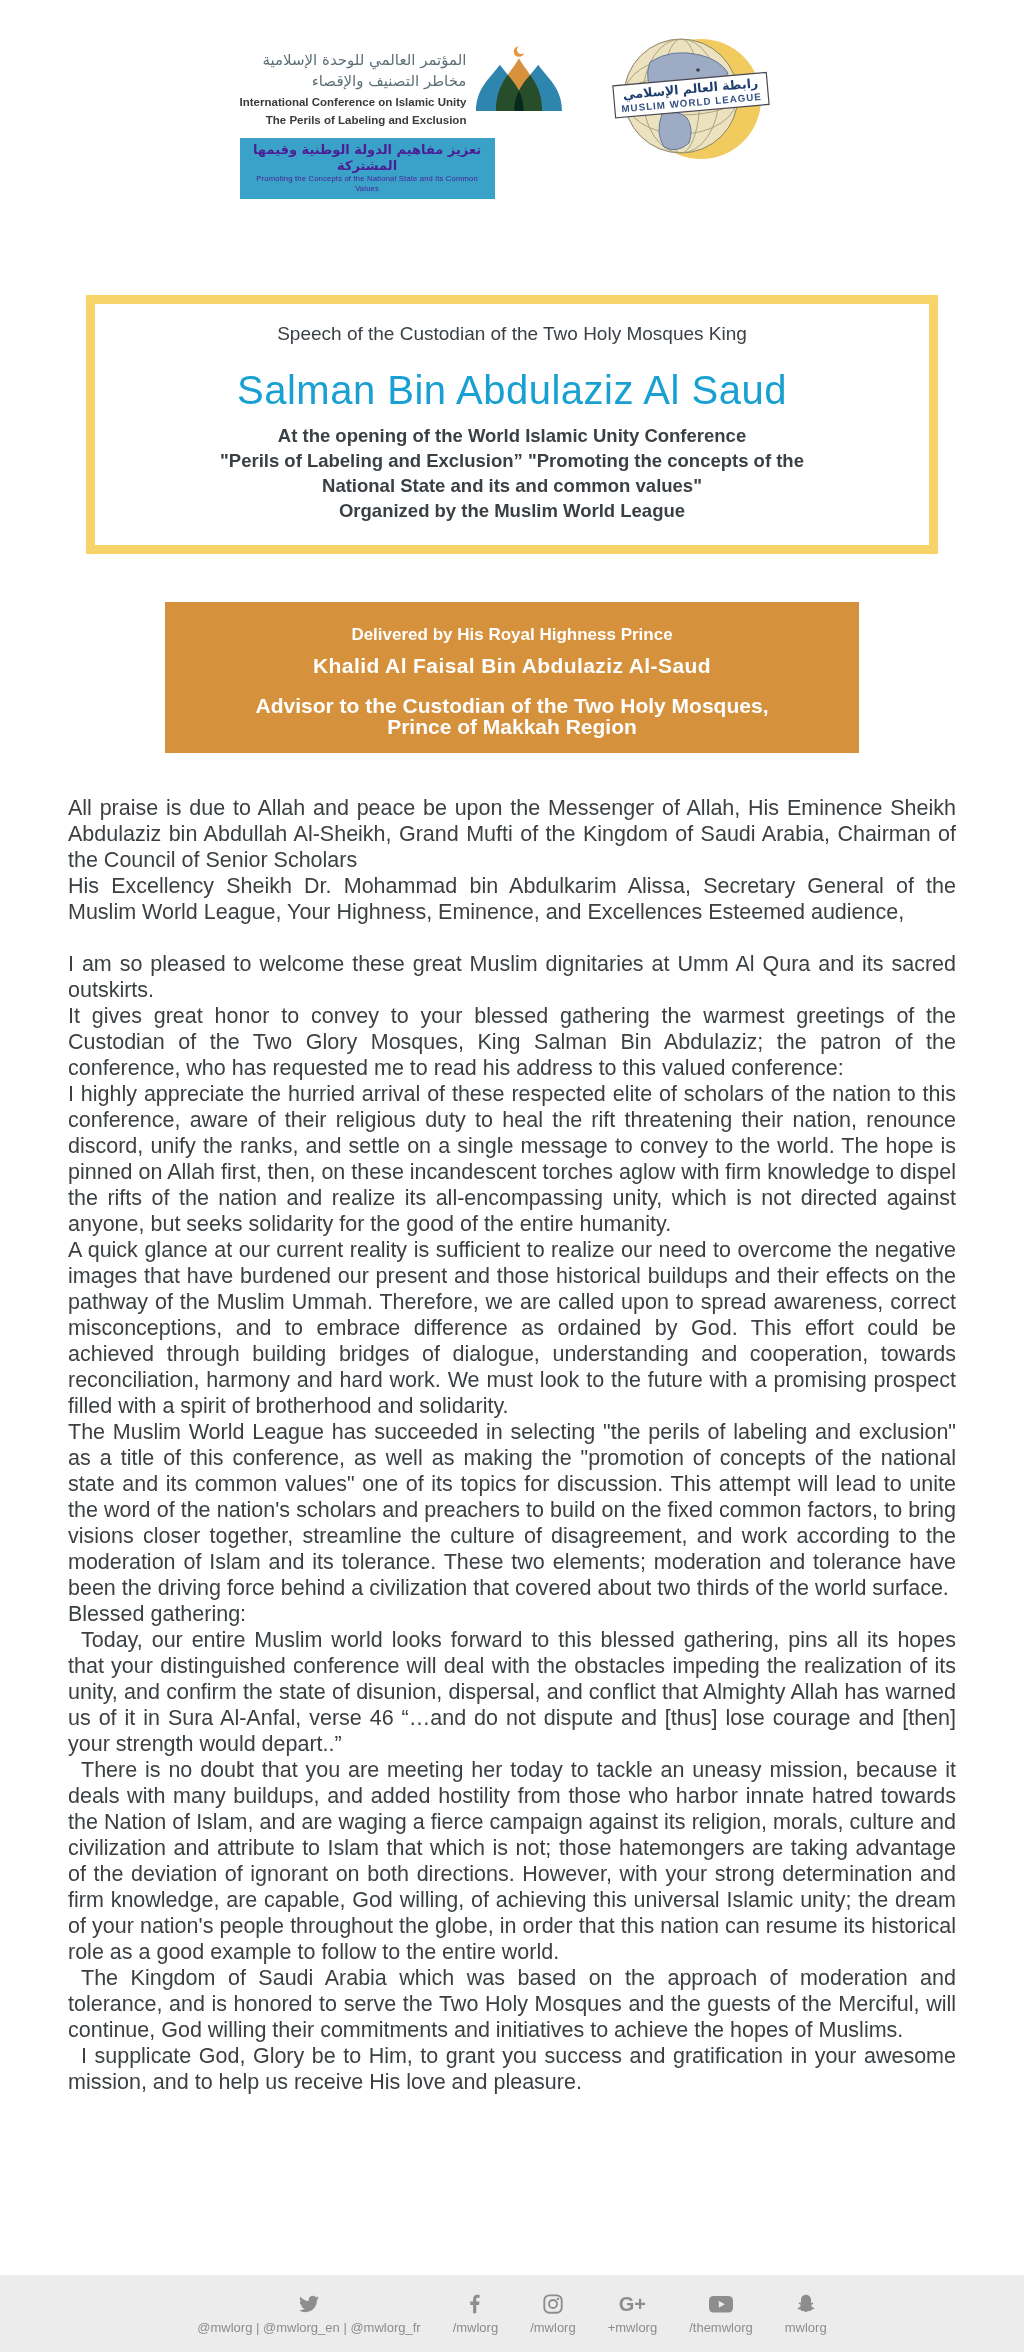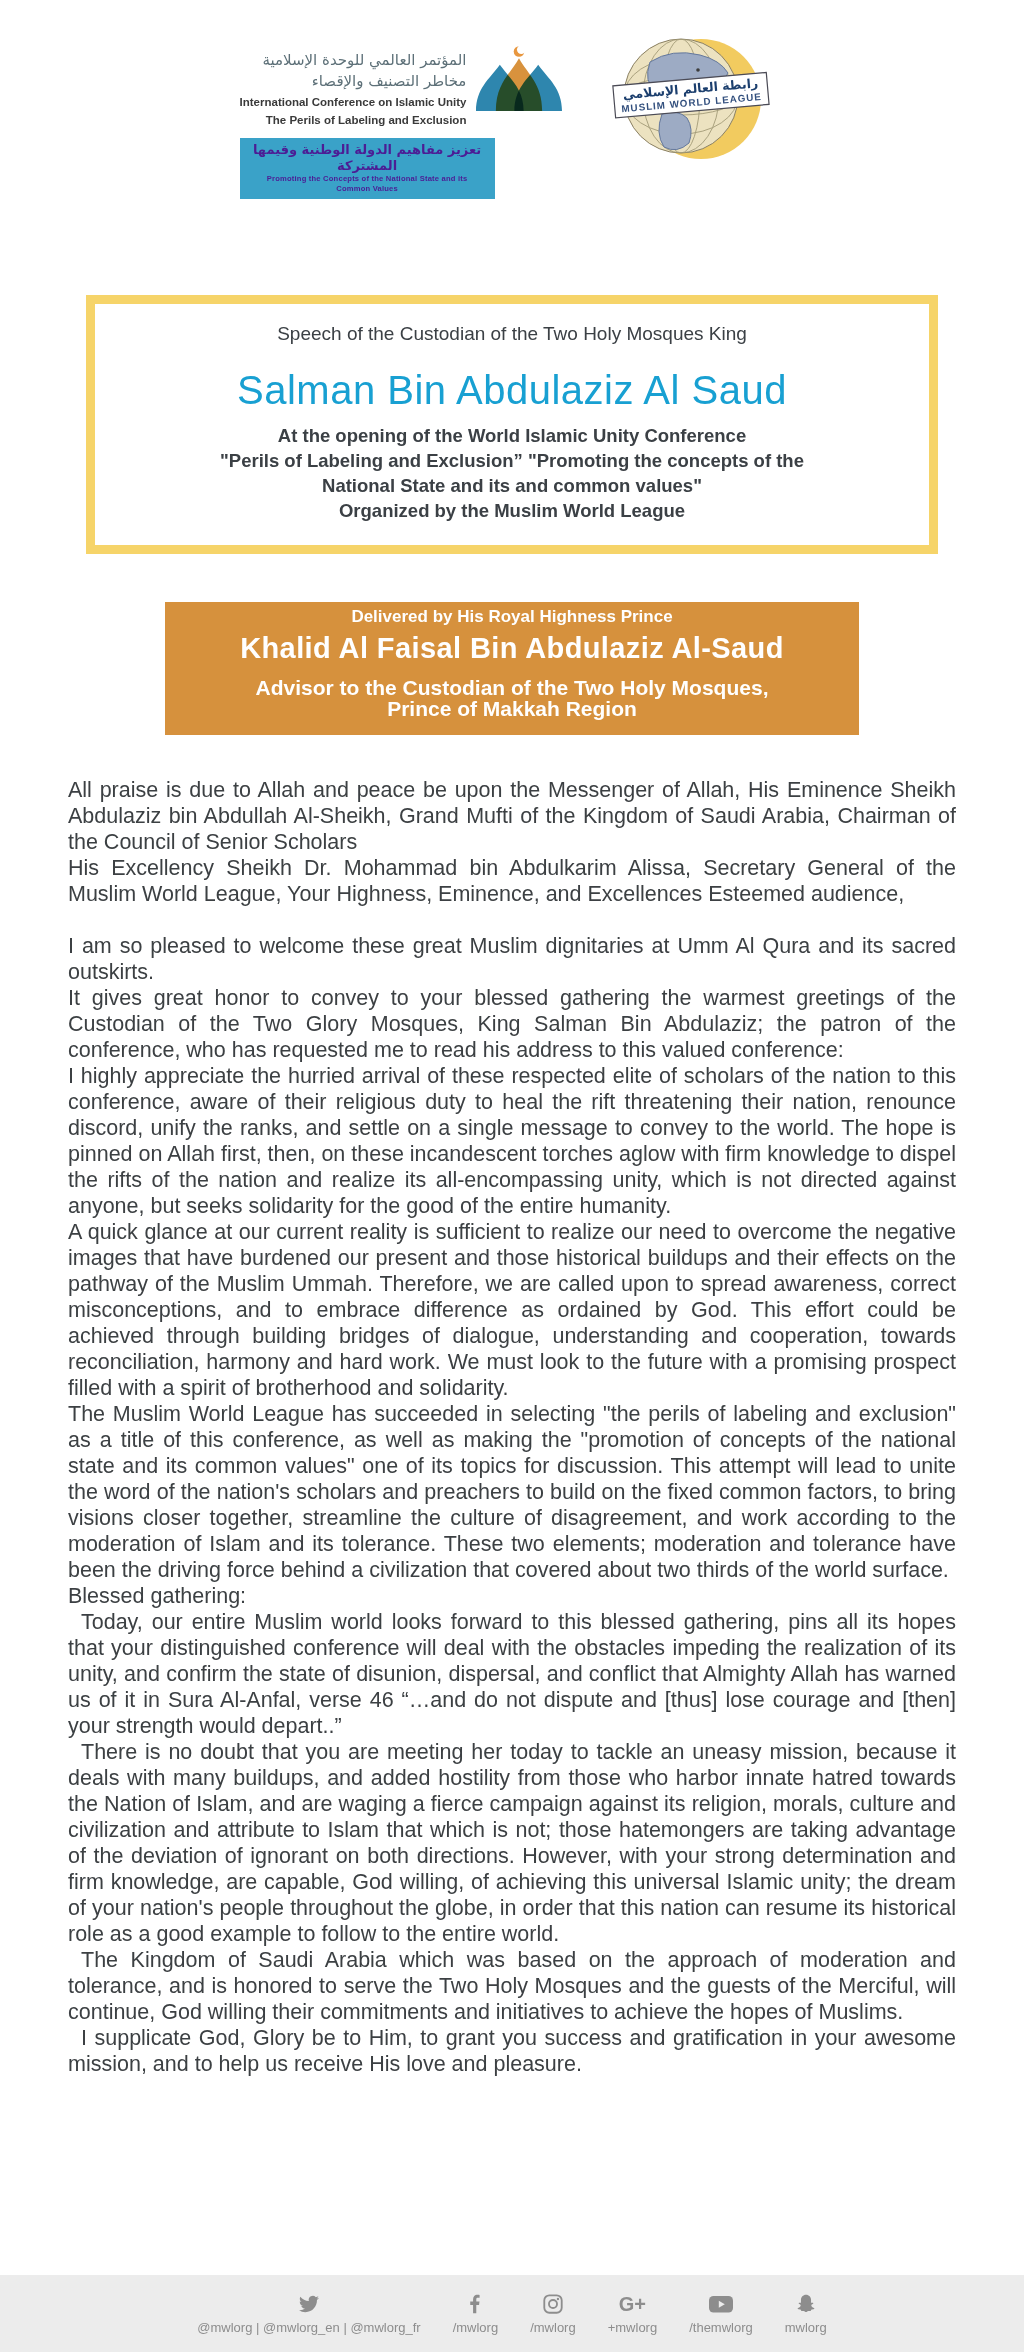--- a/index.html
+++ b/index.html
@@ -14,38 +14,38 @@
   .conf-logo { display:flex; flex-direction:column; }
   .conf-logo-top { display:flex; align-items:flex-end; gap:10px; }
   .conf-text { text-align:right; padding-bottom:2px; }
   .conf-ar { font-family:"DejaVu Sans", sans-serif; color:#5d7078; font-size:15px; line-height:21px; direction:rtl; }
   .conf-en { color:#3a3a3a; font-weight:bold; font-size:11.5px; line-height:15px; margin-top:3px; }
   .banner {
     margin-top:8px; background:#3aa2c8; color:#4c1d95; text-align:center;
     padding:4px 10px 5px; width:235px;
   }
   .banner-ar { font-family:"DejaVu Sans", sans-serif; font-size:13px; font-weight:bold; direction:rtl; line-height:16px; }
-  .banner-en { font-size:7.6px; font-weight:bold; line-height:10px; letter-spacing:.2px; }
+  .banner-en { font-size:7.6px; font-weight:normal; line-height:10px; letter-spacing:.2px; }
 
   
   .title-box {
     margin:96px 86px 0; border:9px solid #f6d469; background:#ffffff;
     text-align:center; padding:18px 24px 22px;
   }
   .pre-title { font-size:19px; font-weight:normal; color:#3b4045; line-height:24px; }
   .king-name { font-size:40px; font-weight:normal; color:#18a0d2; line-height:46px; margin:21px 0 10px; letter-spacing:.5px; }
   .title-line { font-size:18.5px; font-weight:bold; color:#3b4045; line-height:25px; }
 
   
   .delivery-box {
     margin:48px auto 0; width:694px; background:#d6913d; color:#ffffff;
-    text-align:center; padding:4px 14px 16px; box-sizing:border-box;
+    text-align:center; padding:22px 14px 16px; box-sizing:border-box;
   }
   .delivery-pre { font-size:17px; font-weight:bold; line-height:21px; }
-  .prince-name { font-size:29px; font-weight:bold; line-height:36px; margin:3px 0 11px; letter-spacing:.4px; }
+  .prince-name { font-size:21px; font-weight:bold; line-height:36px; margin:3px 0 11px; letter-spacing:.4px; }
   .delivery-line { font-size:21px; font-weight:bold; line-height:21px; }
 
   
   .speech { margin:42px 68px 0; color:#3c4043; font-size:21.5px; line-height:26px; text-align:justify; }
   .speech p { margin:0; }
   .speech p.gap-before { margin-top:26px; }
   .speech p.indented { text-indent:13px; }
 
   
   .footer {

